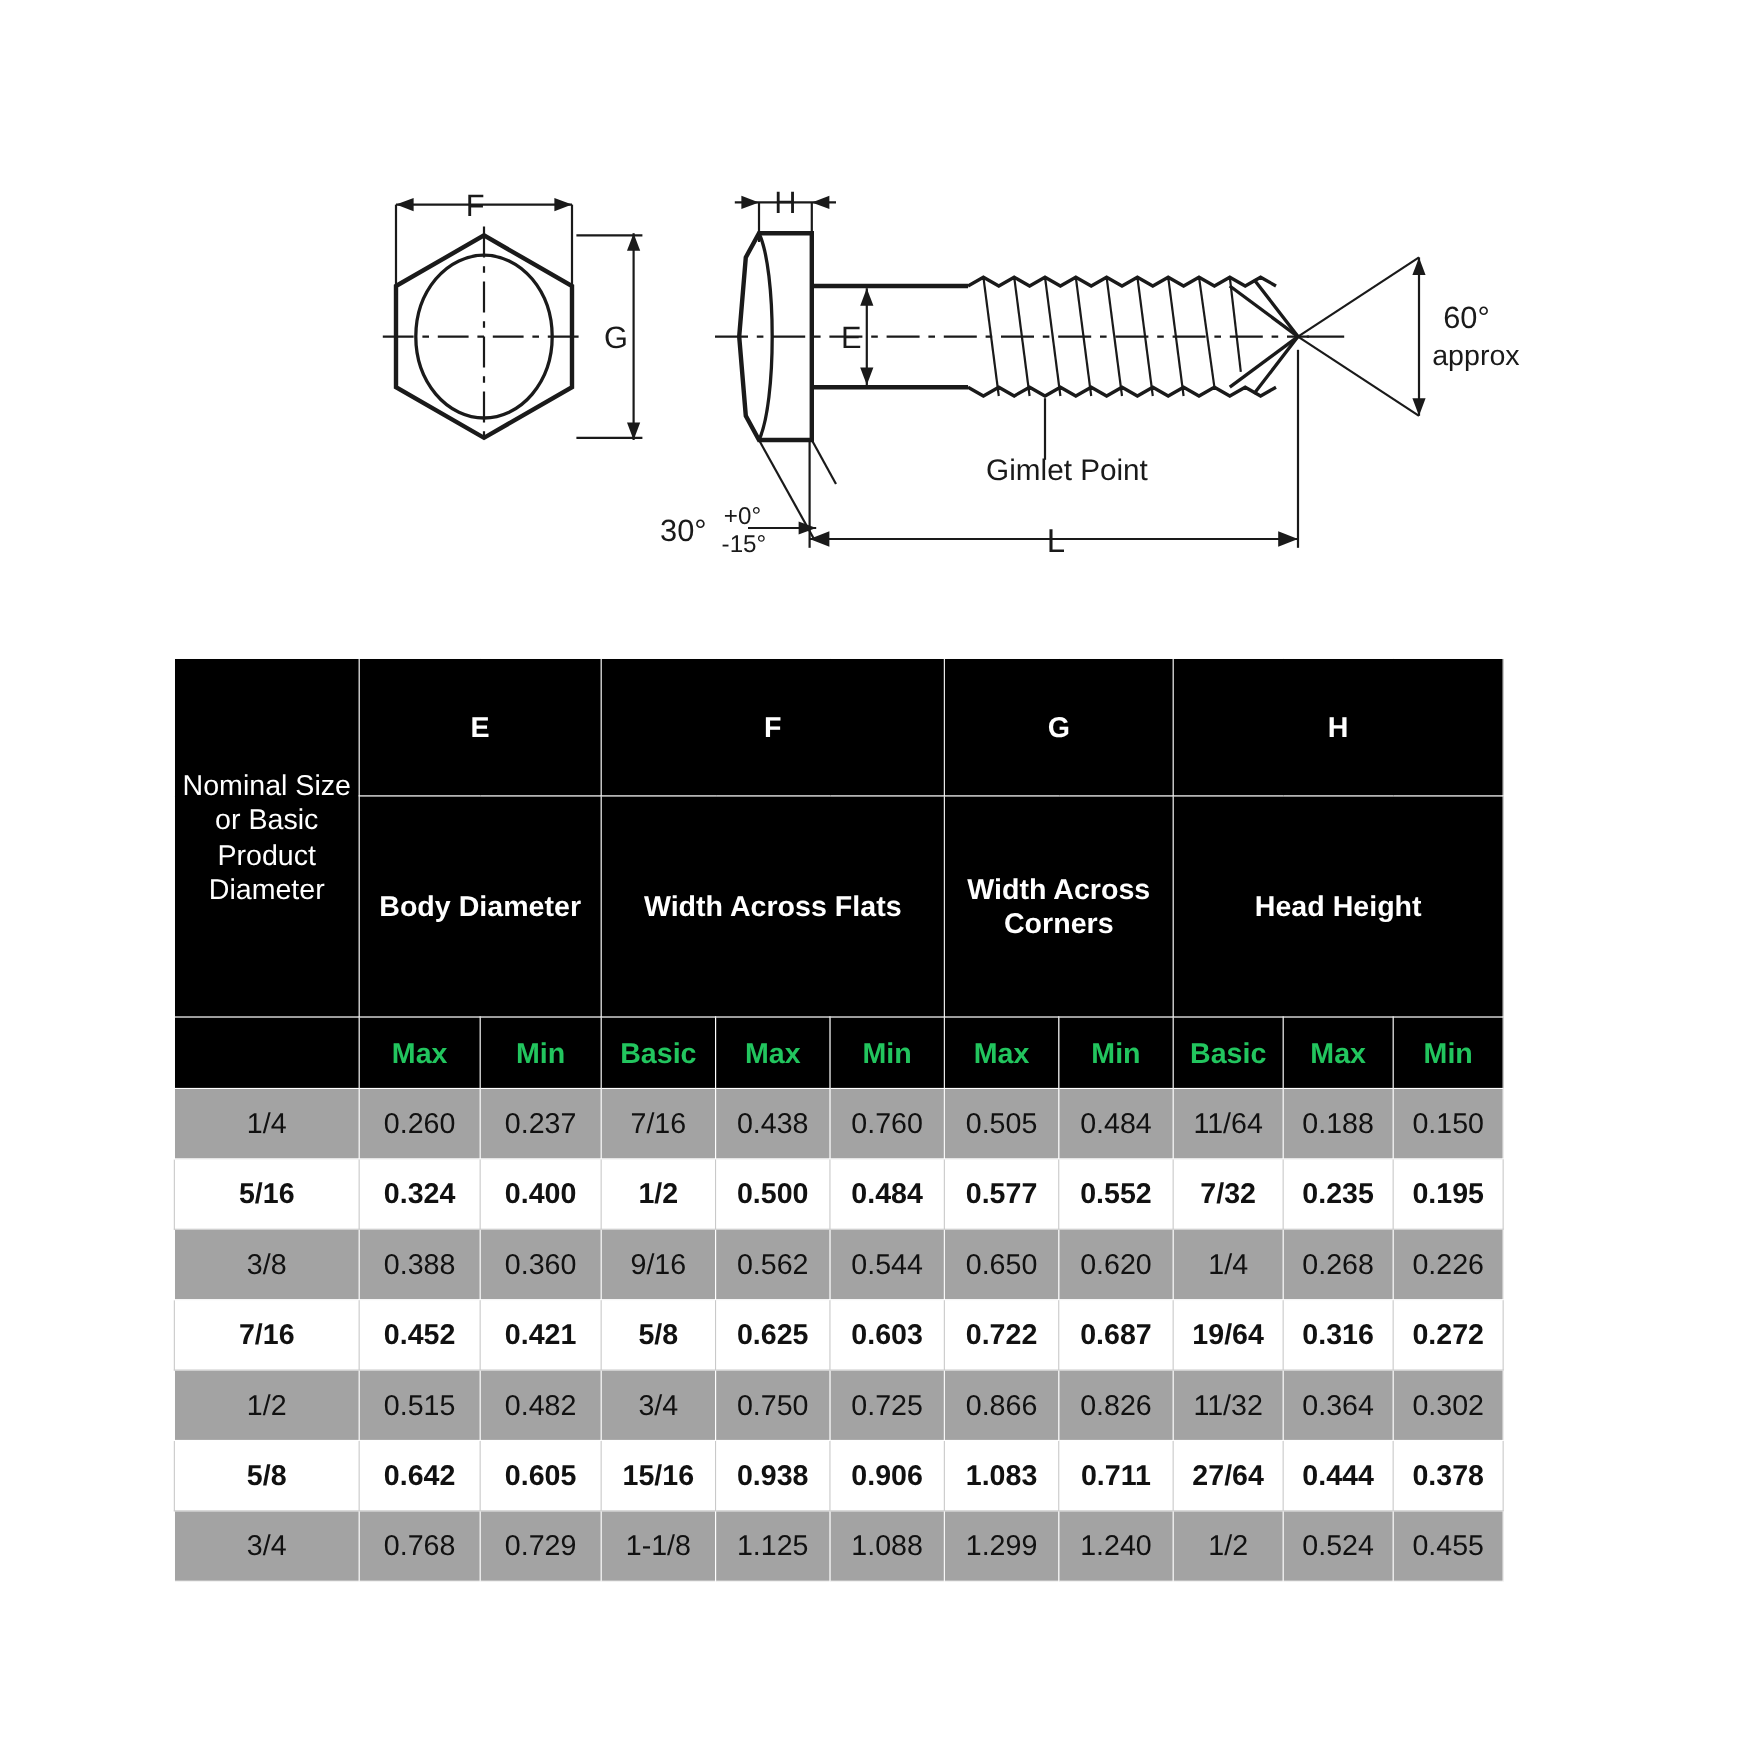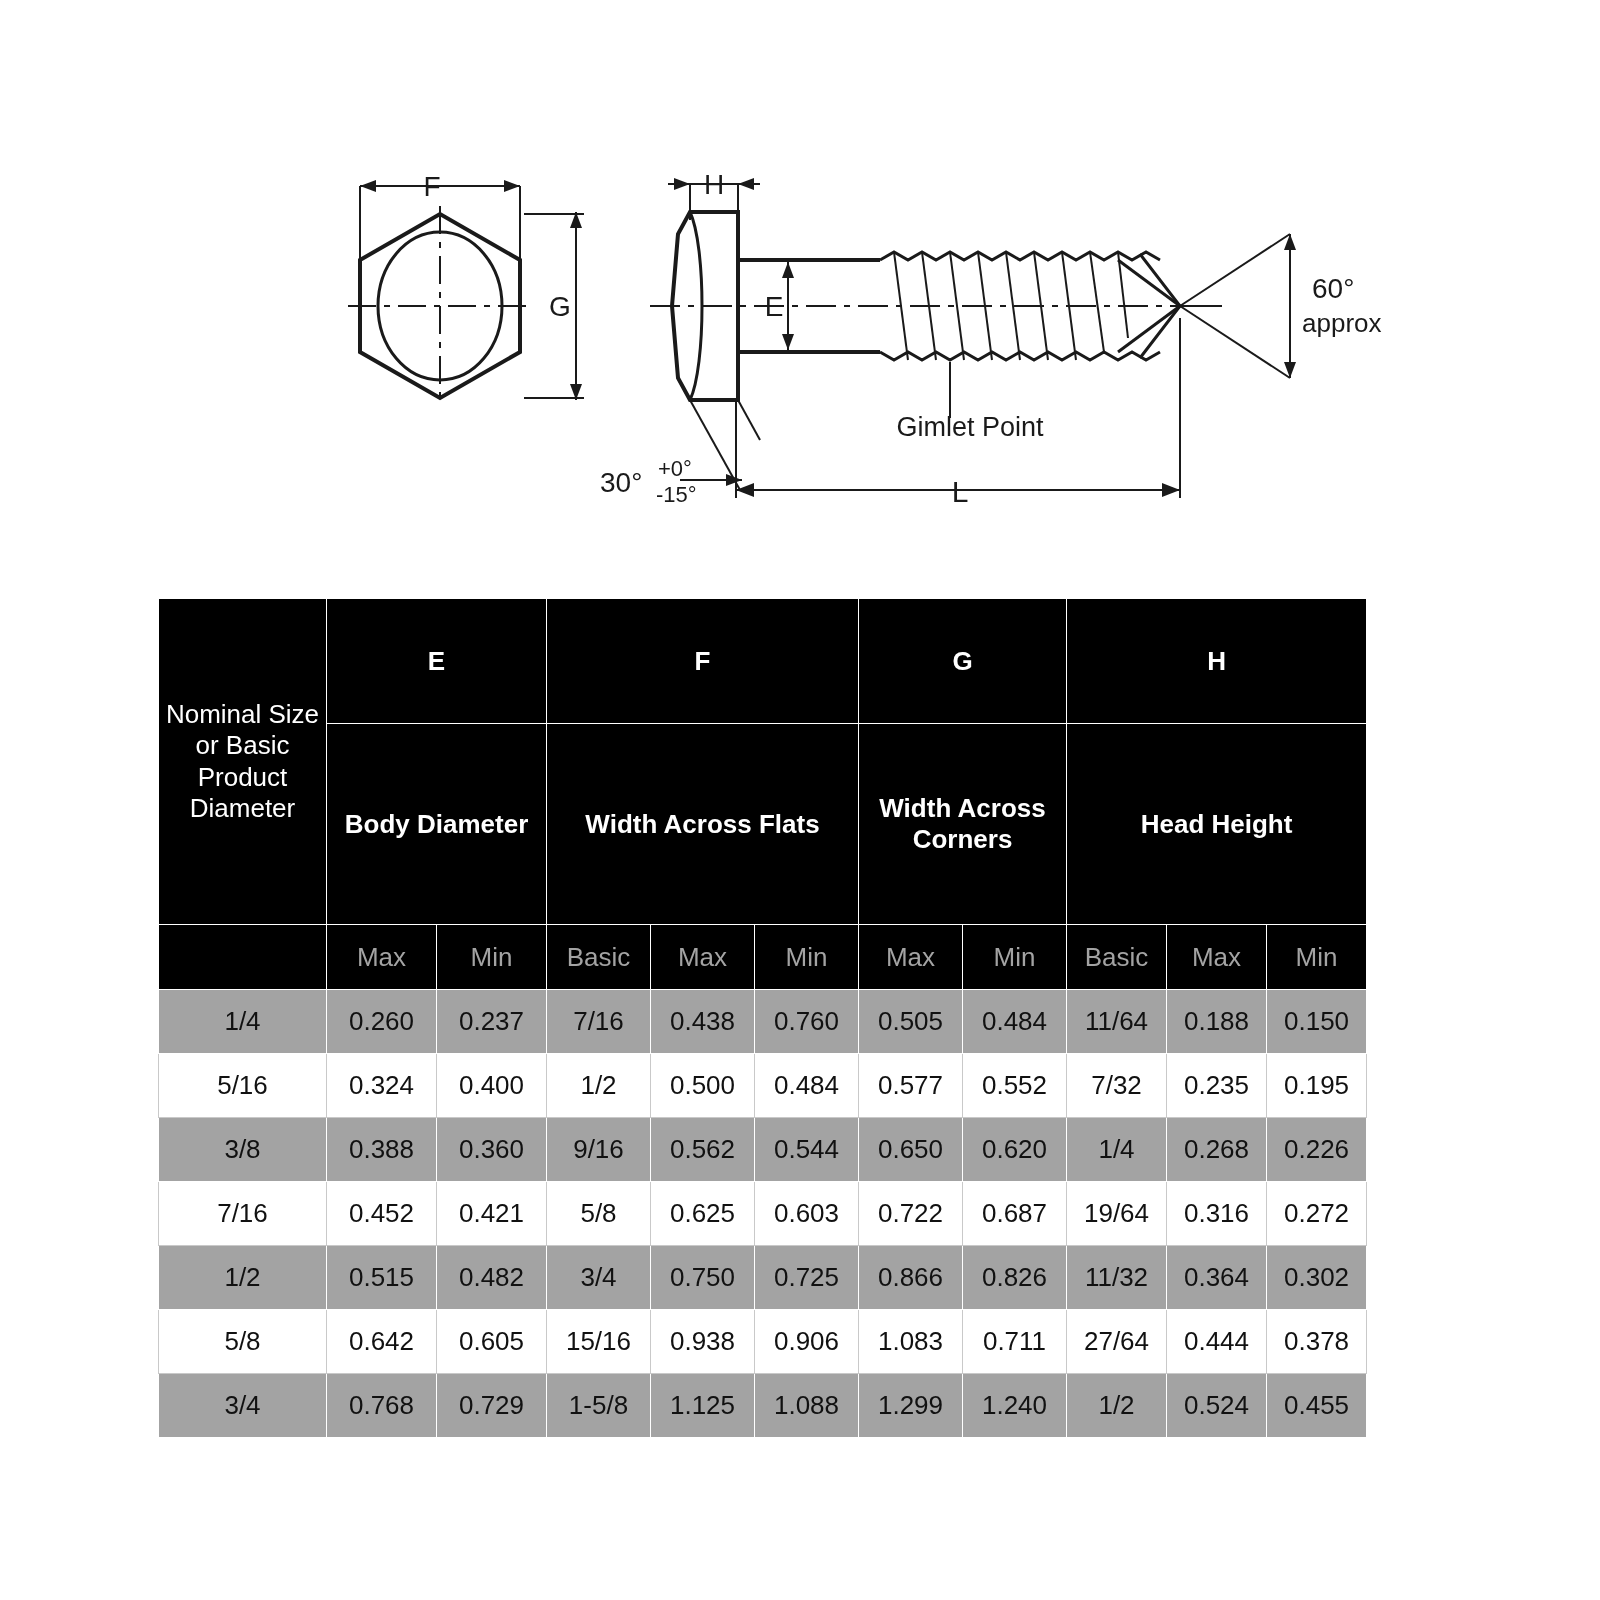--- a/index.html
+++ b/index.html
@@ -61,37 +61,37 @@
   }
   .hdr-nominal {
     background: #000000;
     color: #ffffff;
     font-weight: normal;
     font-size: 29px;
     line-height: 1.2;
   }
   .hdr-minmax {
     background: #000000;
-    color: #a3a3a3;
-    font-weight: normal;
+    color: #22c55e;
+    font-weight: bold;
     font-size: 28px;
     height: 62px;
   }
   .hdr-blank {
     background: #000000;
   }
   
   tbody td {
     height: 61px;
     border: 1px solid #ffffff;
     color: #111;
     font-size: 27px;
   }
   tr.shade td { background: #a3a3a3; }
-  tr.plain td { background: #ffffff; }
+  tr.plain td { background: #ffffff; font-weight: bold; }
   tbody td { border-color: #ffffff; }
   tr.plain td { border-color: #c9c9c9; }
   
   .table-wrap { box-sizing: border-box; }
 </style>
 </head>
 <body>
 
 <div class="diagram">
   <svg width="1280" height="440" viewBox="0 0 1280 440">
@@ -310,21 +310,21 @@
           <td>1.083</td>
           <td>0.711</td>
           <td>27/64</td>
           <td>0.444</td>
           <td>0.378</td>
         </tr>
         <tr class="shade">
           <td>3/4</td>
           <td>0.768</td>
           <td>0.729</td>
-          <td>1-5/8</td>
+          <td>1-1/8</td>
           <td>1.125</td>
           <td>1.088</td>
           <td>1.299</td>
           <td>1.240</td>
           <td>1/2</td>
           <td>0.524</td>
           <td>0.455</td>
         </tr>
       </tbody>
   </table>

